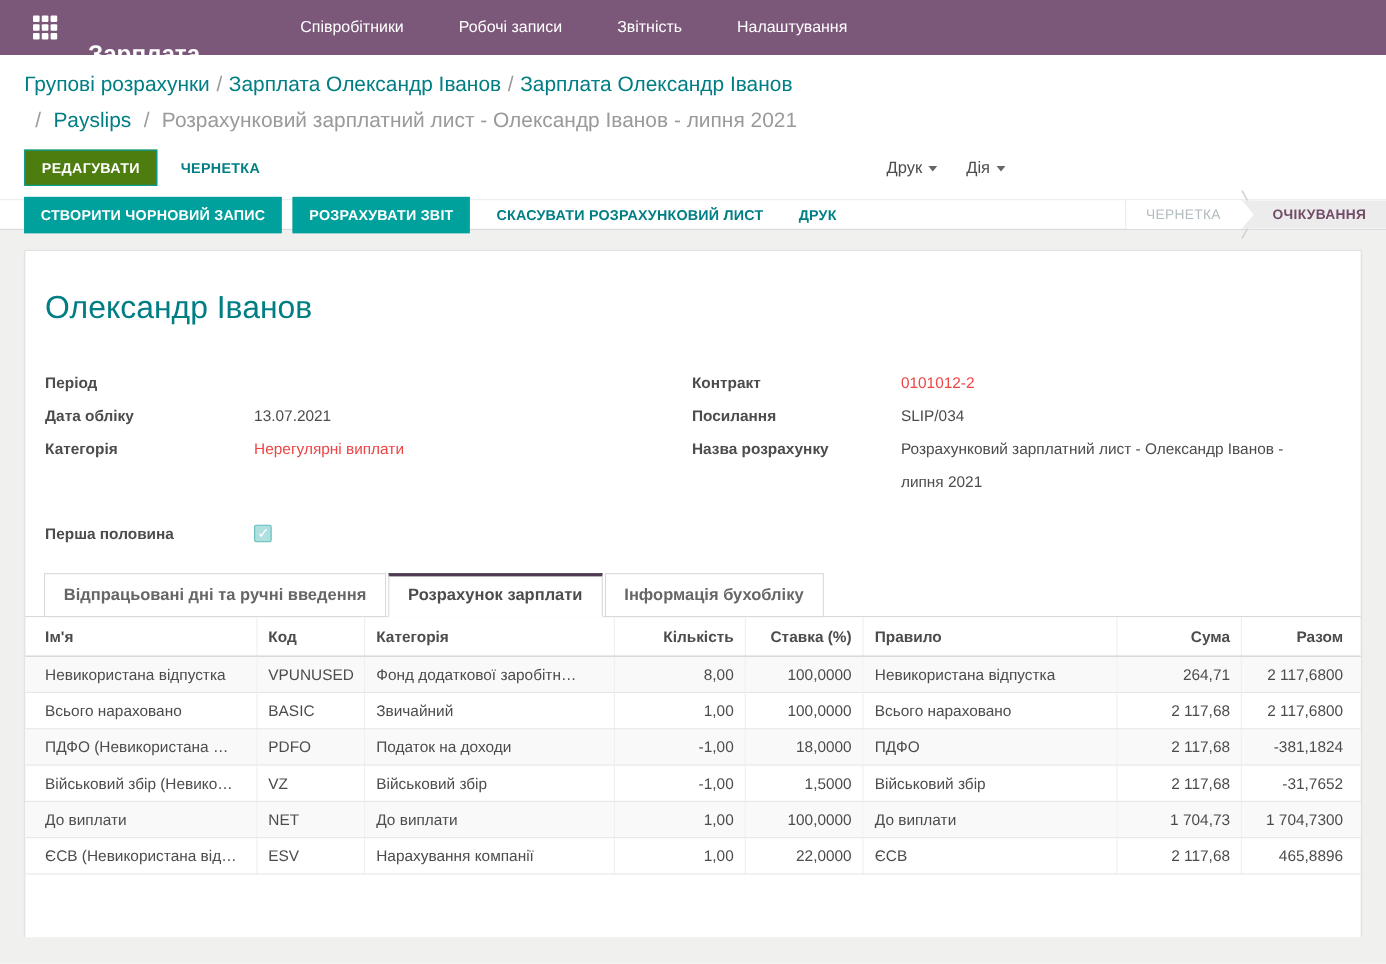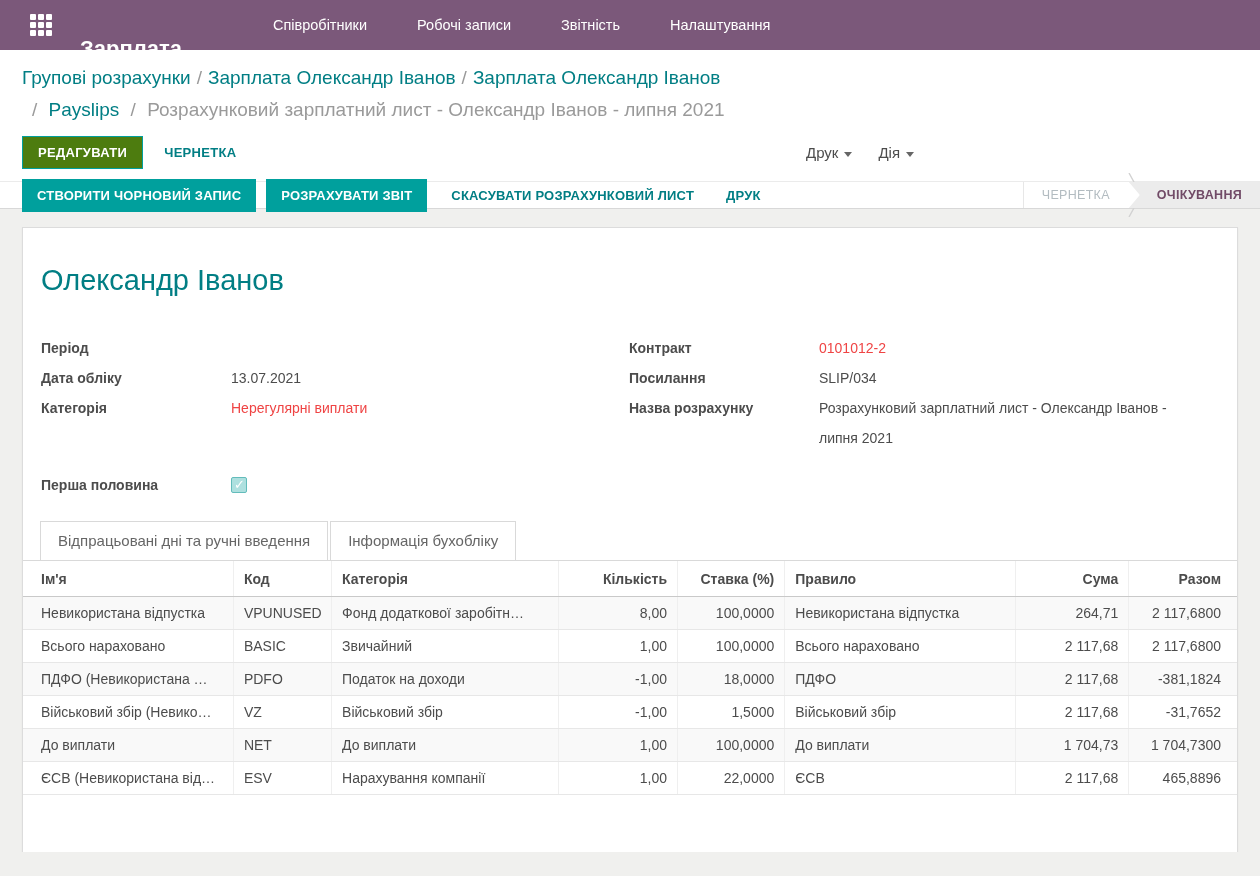--- a/index.html
+++ b/index.html
@@ -65,21 +65,21 @@
   .field-value.is-link { color:#ef4444; cursor:pointer; }
 
   .checkbox-row { display:flex; align-items:center; padding-left:18px; margin-top:24px; }
   .checkbox-row .field-label { width:190px; font-size:14px; }
   .checkbox { width:16px; height:16px; background:#aee0df; border:1px solid #63bcbb;
     border-radius:2px; position:relative; cursor:pointer; }
   .checkbox.checked::after { content:"\2713"; position:absolute; left:2px; top:-1px;
     color:#fff; font-size:13px; font-weight:bold; }
 
   
-  .tabs { display:flex; margin-top:28px; padding-left:17px; border-bottom:1px solid #d9d9d9; }
+  .tabs { display:flex; margin-top:28px; padding-left:17px; border-bottom:1px solid #d9d9d9;font-weight:bold; }
   .tab { border:1px solid #d9d9d9; background:#fff; margin-bottom:-1px; margin-right:2px;
     padding:10px 17px 11px; font-size:15px; color:#666; cursor:pointer; white-space:nowrap; }
   .tab.active { border-top:3px solid #4c3b52; border-bottom-color:#fff; color:#4c4c4c;
     padding-top:8px; }
 
   
   table { border-collapse:collapse; width:100%; table-layout:fixed; font-size:14px; }
   th, td { padding:8px 10px; white-space:nowrap; overflow:hidden; border-right:1px solid #efefef; }
   th:last-child, td:last-child { border-right:none; }
   thead th { text-align:left; font-weight:bold; color:#4c4c4c; border-bottom:1px solid #c9c9c9;
@@ -186,20 +186,21 @@
         </div>
     </div>
 
     <div class="checkbox-row">
       <span class="field-label">Перша половина</span>
       <span class="checkbox checked" id="firstHalfCheckbox"></span>
     </div>
 
     <div class="tabs" id="tabs">
         <span class="tab">Відпрацьовані дні та ручні введення</span>
+        <span class="tab active">Розрахунок зарплати</span>
         <span class="tab">Інформація бухобліку</span>
       </div>
 
     <table id="payTable">
       <thead id="payHead">
           <tr>
             <th class="col1">Ім'я</th>
             <th class="col2">Код</th>
             <th class="col3">Категорія</th>
             <th class="col4 num">Кількість</th>

